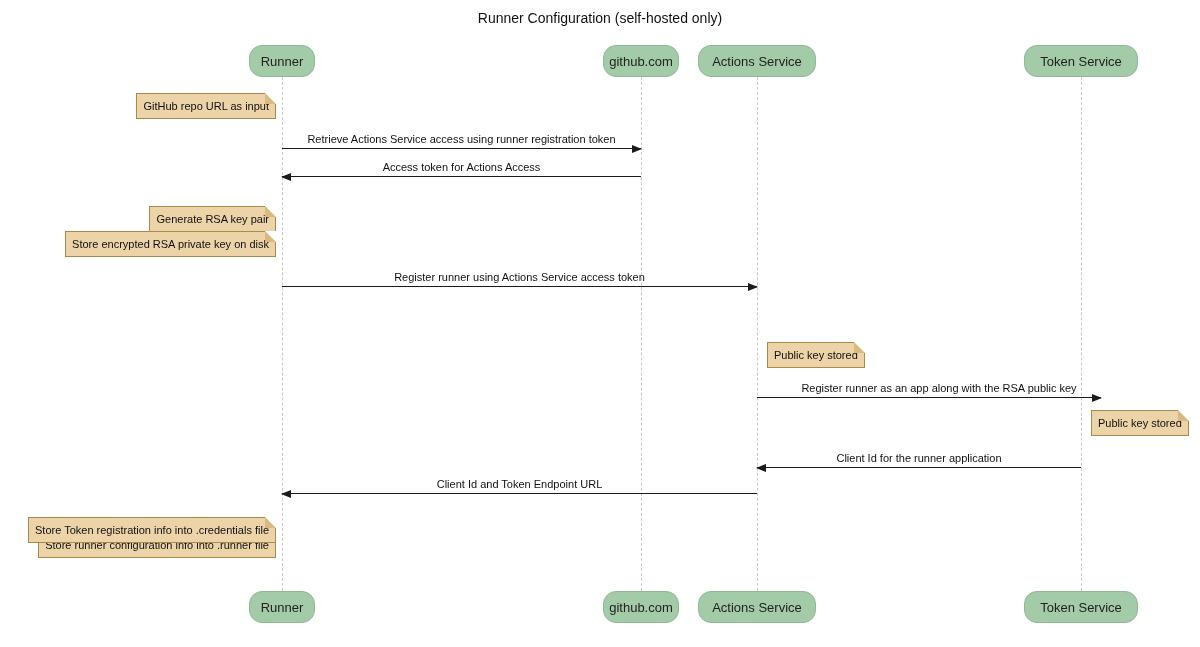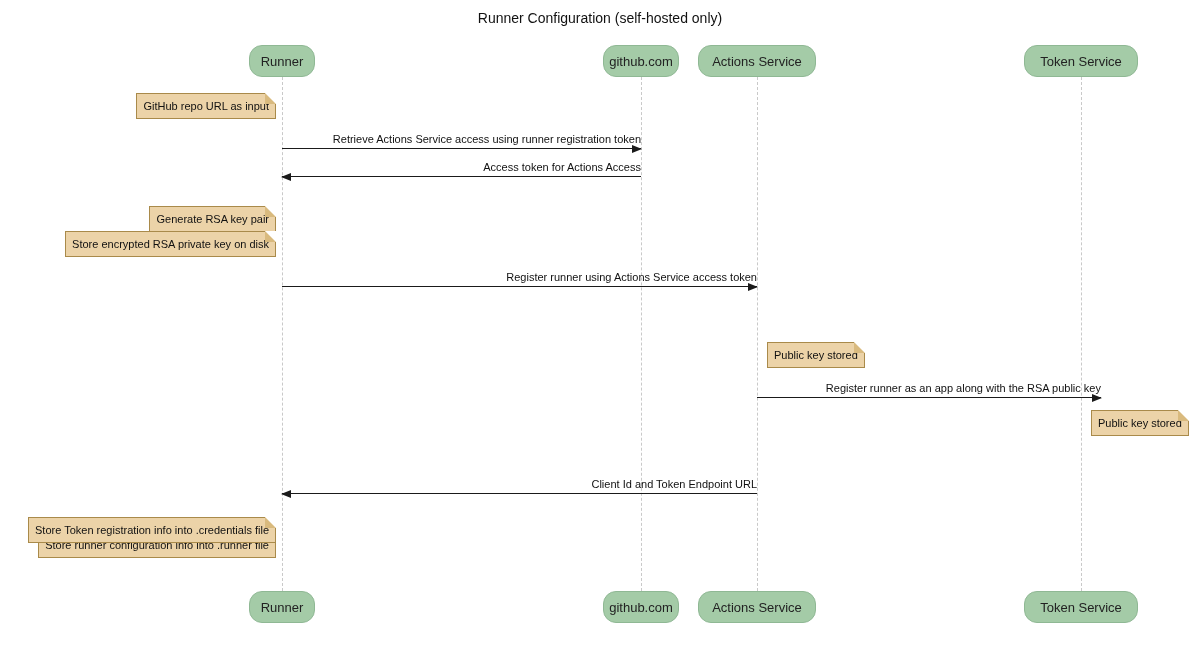--- a/index.html
+++ b/index.html
@@ -16,21 +16,21 @@
     border-left:1px dashed #c9c9c9;
   }
   .participant {
     position:absolute; height:32px; line-height:32px; box-sizing:border-box;
     background:#a4cba7; border:1px solid #8fb894; border-radius:13px;
     text-align:center; font-size:13px; color:#222; white-space:nowrap;
   }
   .msg {
     position:absolute; height:18px; box-sizing:content-box;
     border-bottom:1px solid #1a1a1a;
-    display:flex; align-items:flex-end; justify-content:flex-end;
+    display:flex; align-items:flex-end; justify-content:center;
   }
   .msg-label {
     font-size:11px; line-height:13px; padding-bottom:2px; white-space:nowrap; color:#111;
   }
   .head { position:absolute; bottom:-5px; width:0; height:0;
     border-top:4.5px solid transparent; border-bottom:4.5px solid transparent; }
   .head.right { right:-1px; border-left:10px solid #1a1a1a; }
   .head.left  { left:-1px;  border-right:10px solid #1a1a1a; }
   .note {
     position:absolute; box-sizing:border-box;
@@ -75,20 +75,24 @@
     <span class="head left"></span>
   </div>
   <div class="msg" style="left:282px; top:268px; width:475px;">
     <span class="msg-label">Register runner using Actions Service access token</span>
     <span class="head right"></span>
   </div>
   <div class="msg" style="left:757px; top:379px; width:324px;padding-left:20px;">
     <span class="msg-label">Register runner as an app along with the RSA public key</span>
     <span class="head right"></span>
   </div>
+  <div class="msg" style="left:757px; top:449px; width:324px;">
+    <span class="msg-label">Client Id for the runner application</span>
+    <span class="head left"></span>
+  </div>
   <div class="msg" style="left:282px; top:475px; width:475px;">
     <span class="msg-label">Client Id and Token Endpoint URL</span>
     <span class="head left"></span>
   </div>
 
   <div class="note" style="right:924px; top:93px;">GitHub repo URL as input</div>
   <div class="note" style="right:924px; top:189px;margin-top:17px;">Generate RSA key pair</div>
   <div class="note" style="right:924px; top:231px;">Store encrypted RSA private key on disk</div>
   <div class="note" style="left:767px; top:342px;">Public key stored</div>
   <div class="note" style="left:1091px; top:410px;">Public key stored</div>

